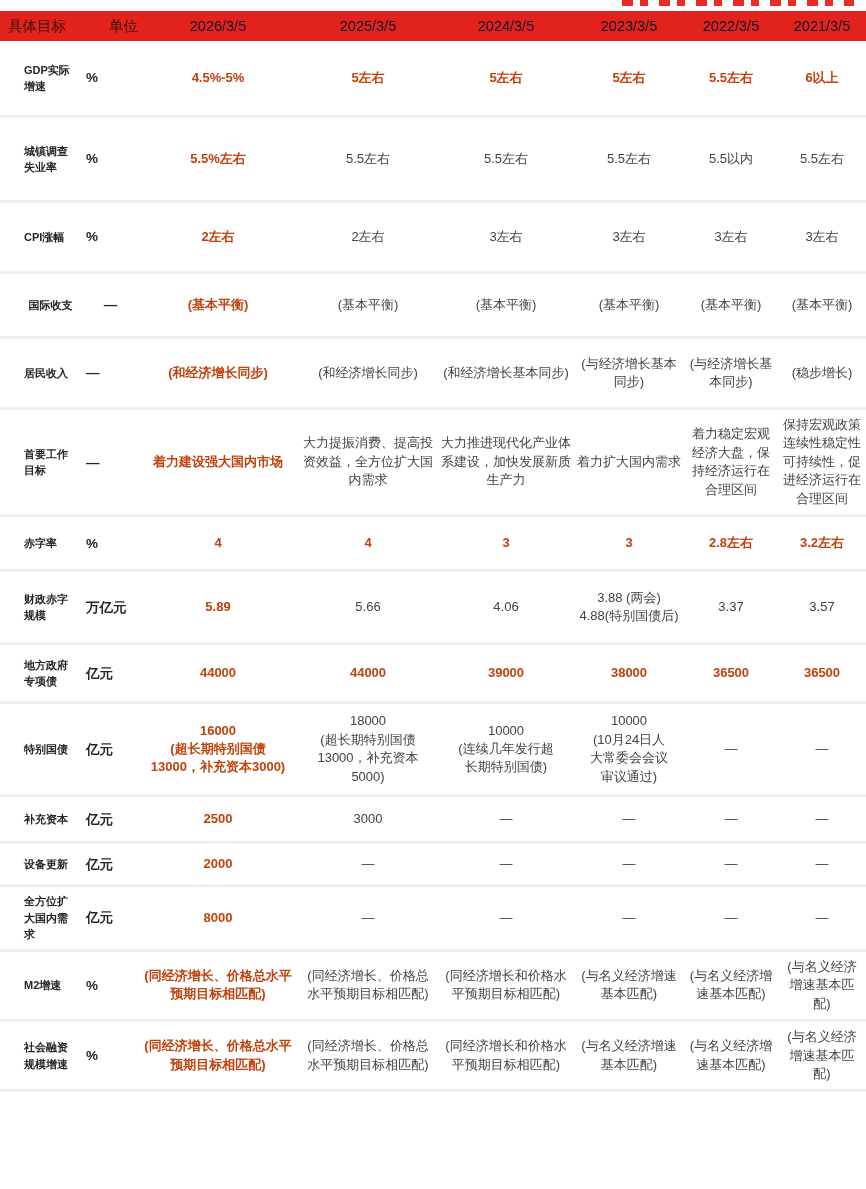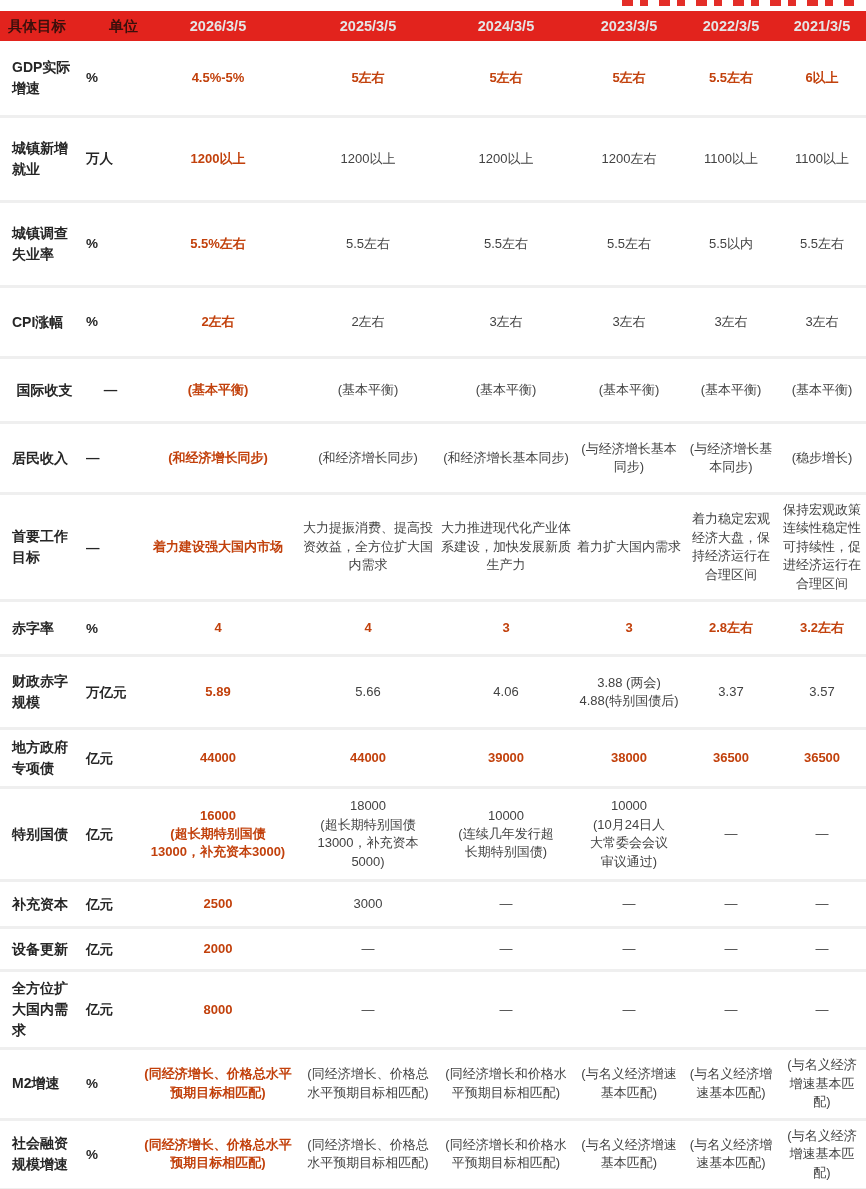--- a/index.html
+++ b/index.html
@@ -11,34 +11,34 @@
   .clip-frag{
     position:absolute;top:0;right:12px;width:232px;height:6px;
     background:repeating-linear-gradient(90deg,#e2231d 0 11px,rgba(0,0,0,0) 11px 18px,#e2231d 18px 26px,rgba(0,0,0,0) 26px 37px);
     opacity:.95;
   }
   table{border-collapse:collapse;table-layout:fixed;width:866px;}
   col.c-label{width:80px;} col.c-unit{width:58px;}
   col.c-y0{width:160px;} col.c-y1{width:140px;} col.c-y2{width:136px;}
   col.c-y3{width:110px;} col.c-y4{width:94px;} col.c-y5{width:88px;}
   thead th{
-    background:#e2231d;height:20px;font-size:14.5px;font-weight:bold;
+    background:#e2231d;height:20px;font-size:14.5px;font-weight:normal;
     padding:0;line-height:30px;
   }
   th.label-h{color:#3a100c;text-align:left;padding-left:8px;}
   th.unit-h{color:#3a100c;text-align:right;padding-left:6px;}
-  th.date-h{color:#e5e5e5;text-align:center;}
+  th.date-h{color:#0f172a;text-align:center;}
   tbody td{
     border-top:3px solid #efefef;vertical-align:middle;
     font-size:13px;color:#424242;text-align:center;
     padding:6px 3px;white-space:pre-line;line-height:1.42;
   }
   tbody tr:first-child td{border-top:none;}
   tbody tr:last-child td{border-bottom:3px solid #efefef;}
-  td.row-label{text-align:left;padding-left:12px;font-weight:bold;color:#262626;white-space:normal;font-size:14px;line-height:1.5;}
+  td.row-label{text-align:left;padding-left:24px;font-weight:bold;color:#262626;white-space:normal;font-size:11px;line-height:1.5;}
   td.unit{text-align:left;padding-left:6px;font-weight:bold;color:#262626;font-size:13.5px;}
   td.v.b{font-weight:bold;color:#c2410c;}
   tr.r0 td{height:62px;}  tr.r1 td{height:70px;}  tr.r2 td{height:70px;}
   tr.r3 td{height:56px;margin-left:28px;}  tr.r4 td{height:50px;text-align:center;}  tr.r5 td{height:56px;}
   tr.r6 td{height:84px;}  tr.r7 td{height:40px;}  tr.r8 td{height:58px;}
   tr.r9 td{height:44px;}  tr.r10 td{height:78px;} tr.r11 td{height:32px;}
   tr.r12 td{height:28px;} tr.r13 td{height:28px;} tr.r14 td{height:34px;}
   tr.r15 td{height:42px;} tr.r16 td{height:50px;}
 </style>
 </head>
@@ -77,30 +77,20 @@
   <tr class="r0">
         <td class="row-label">GDP实际增速</td>
         <td class="unit">%</td>
         <td class="v b">4.5%-5%</td>
         <td class="v b">5左右</td>
         <td class="v b">5左右</td>
         <td class="v b">5左右</td>
         <td class="v b">5.5左右</td>
         <td class="v b">6以上</td>
       </tr>
-      <tr class="r1">
-        <td class="row-label">城镇新增就业</td>
-        <td class="unit">万人</td>
-        <td class="v b">1200以上</td>
-        <td class="v">1200以上</td>
-        <td class="v">1200以上</td>
-        <td class="v">1200左右</td>
-        <td class="v">1100以上</td>
-        <td class="v">1100以上</td>
-      </tr>
       <tr class="r2">
         <td class="row-label">城镇调查失业率</td>
         <td class="unit">%</td>
         <td class="v b">5.5%左右</td>
         <td class="v">5.5左右</td>
         <td class="v">5.5左右</td>
         <td class="v">5.5左右</td>
         <td class="v">5.5以内</td>
         <td class="v">5.5左右</td>
       </tr>

